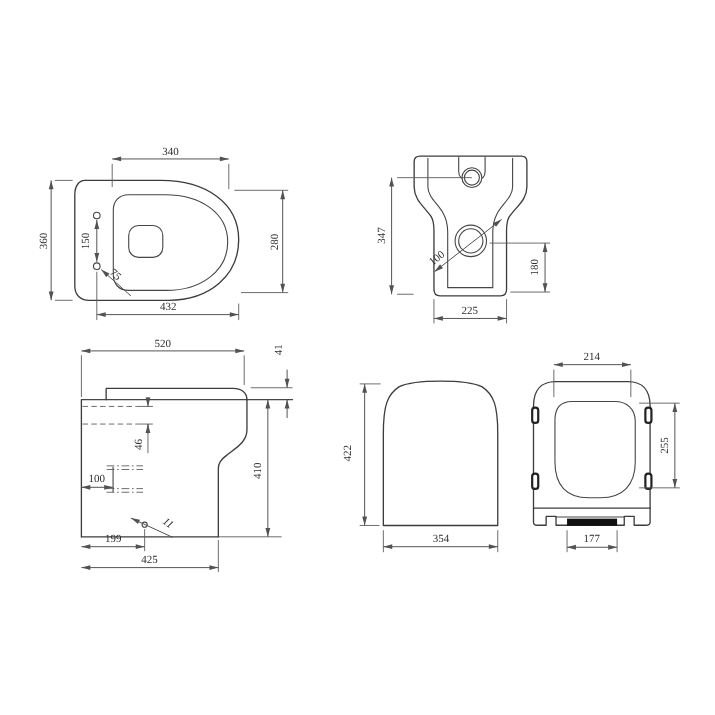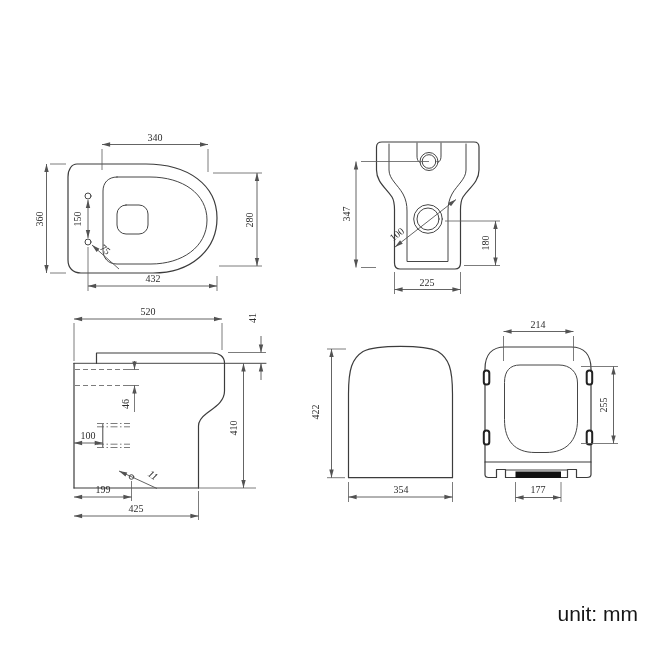--- a/index.html
+++ b/index.html
@@ -179,14 +179,13 @@
     <line class="d" x1="613.5" y1="366.5" x2="613.5" y2="443.5" marker-start="url(#arr)" marker-end="url(#arr)"></line>
     <text class="t" x="607" y="405" transform="rotate(-90 607 405)">255</text>
 
     <line class="x" x1="515.5" y1="482" x2="515.5" y2="502"></line>
     <line class="x" x1="561" y1="482" x2="561" y2="502"></line>
     <line class="d" x1="515.5" y1="497.5" x2="561" y2="497.5" marker-start="url(#arr)" marker-end="url(#arr)"></line>
     <text class="t" x="538" y="493">177</text>
   </g>
 </svg>
 
-<div class="unit">unit: mm</div>
 </div>
 
 </body></html>

